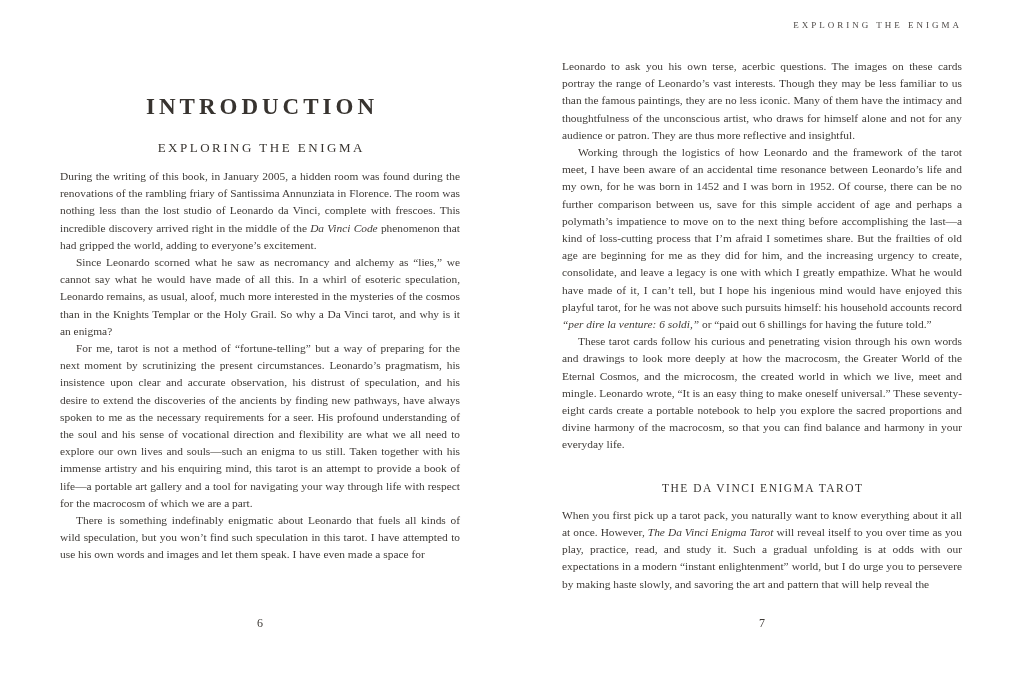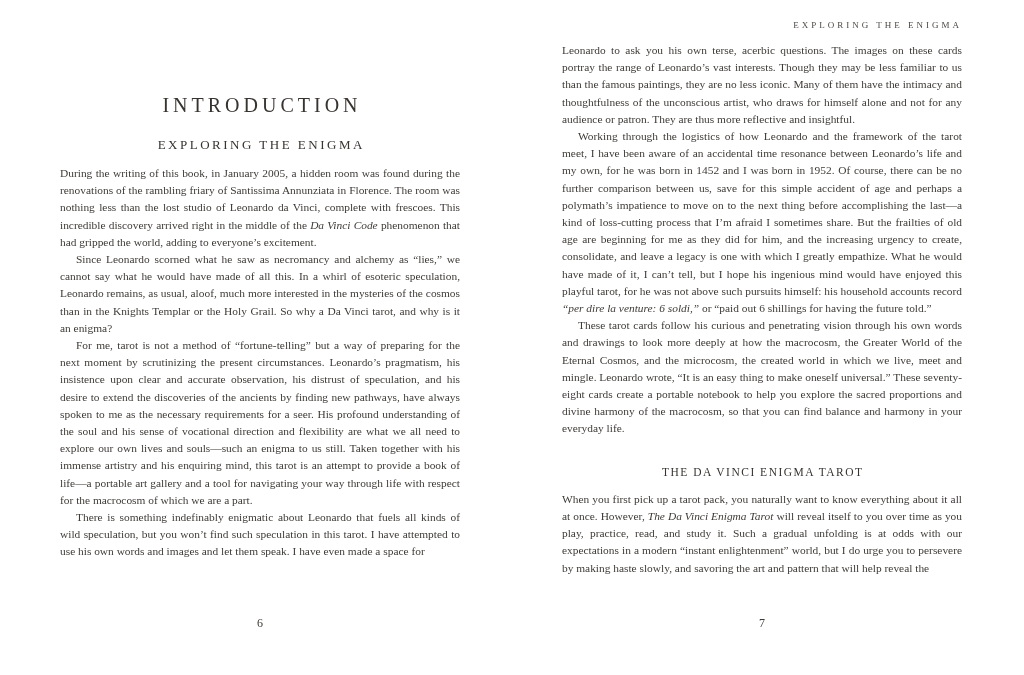--- a/index.html
+++ b/index.html
@@ -11,22 +11,22 @@
     position: relative;
   }
   .spread { position: relative; width: 1024px; height: 675px; background: #ffffff; }
   .page { position: absolute; top: 0; height: 491px; }
   .page-left  { left: 60px;  width: 400px; }
   .page-right { left: 562px; width: 400px; }
 
   .chapter-title {
     margin-top: 94px;
     text-align: center;
-    font-size: 20px;
-    font-weight: normal;
+    font-size: 23px;
+    font-weight: bold;
     letter-spacing: 4px;
     text-indent: 4px;
     color: var(--ink-dark, #37332f);
   }
   .chapter-subtitle {
     margin-top: 20px;
     text-align: center;
     font-size: 13px;
     font-weight: normal;
     letter-spacing: 2.5px;
@@ -40,21 +40,21 @@
     letter-spacing: 3px;
     color: var(--ink-light, #4c4845);
   }
   .body-text {
     font-size: 11.4px;
     line-height: 17.2px;
     text-align: justify;
     color: var(--ink, #3e3a36);
   }
   .page-left  .body-text { margin-top: 12px; }
-  .page-right .body-text { margin-top: 12px; }
+  .page-right .body-text { margin-top: 28px; }
   .body-text p { margin: 0; }
   .body-text p.indent { text-indent: 16px; }
   .section-heading {
     margin: 26px 0 10px 0;
     text-align: center;
     font-size: 11.5px;
     font-weight: normal;
     letter-spacing: 1.5px;
     text-indent: 1.5px;
     color: var(--ink-dark, #37332f);

